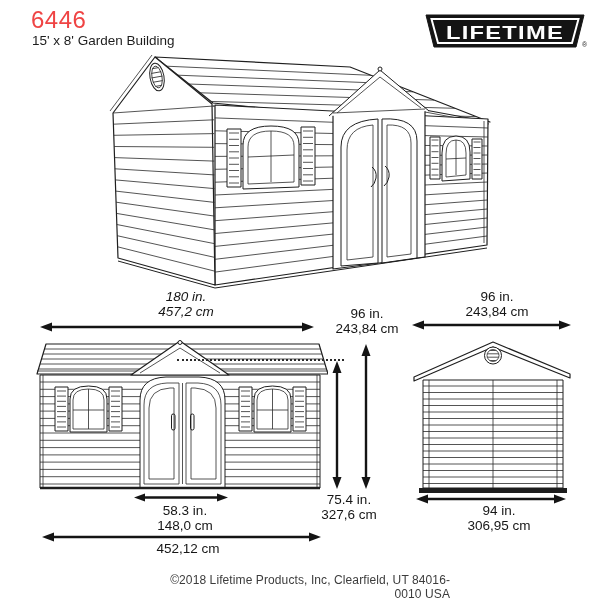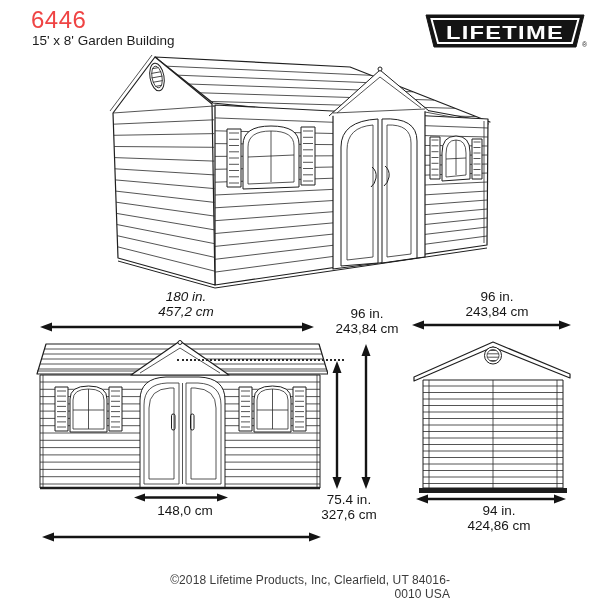--- a/index.html
+++ b/index.html
@@ -392,22 +392,24 @@
 </div>
 <div class="label" style="left:305px;top:306px;">
   <div>96 in.</div>
   <div>243,84 cm</div>
 </div>
 <div class="label" style="left:287px;top:492px;">
   <div>75.4 in.</div>
   <div>327,6 cm</div>
 </div>
 <div class="label" style="left:123px;top:503px;">
+  <div>58.3 in.</div>
   <div>148,0 cm</div>
 </div>
 <div class="label" style="left:126px;top:541px;">
+  <div>452,12 cm</div>
 </div>
 <div class="label" style="left:437px;top:503px;">
   <div>94 in.</div>
-  <div>424,86 cm</div>
+  <div>306,95 cm</div>
 </div>
 
 <div class="abs copyright">©2018 Lifetime Products, Inc, Clearfield, UT 84016-0010 USA</div>
 
 </body></html>

